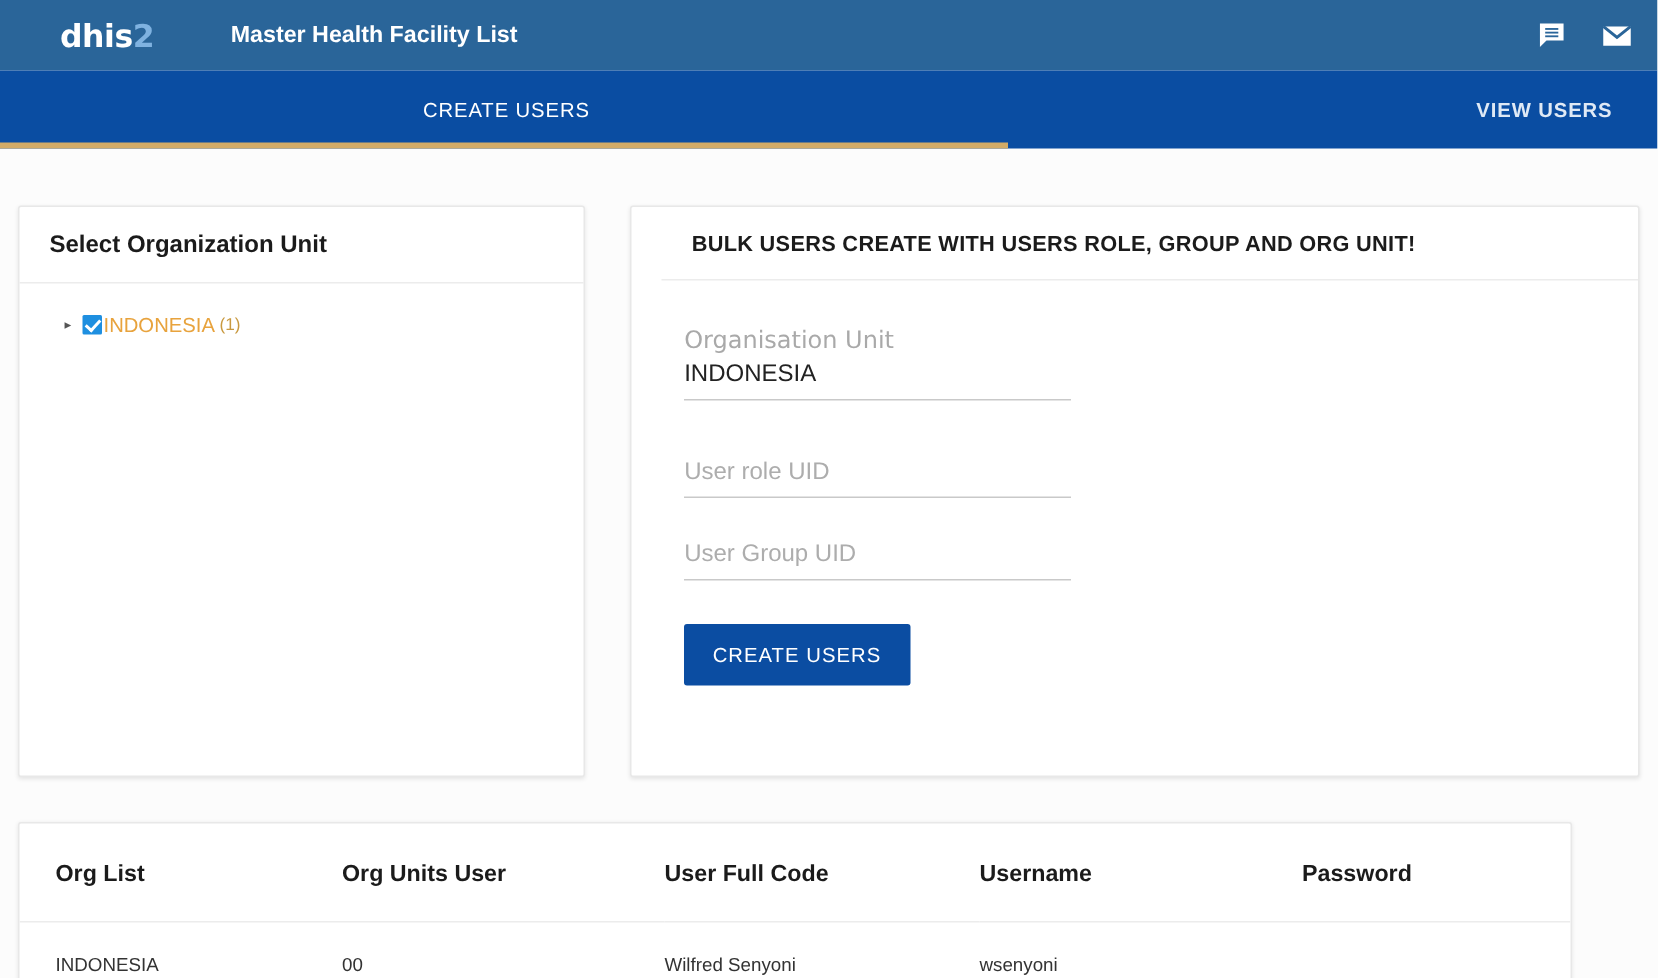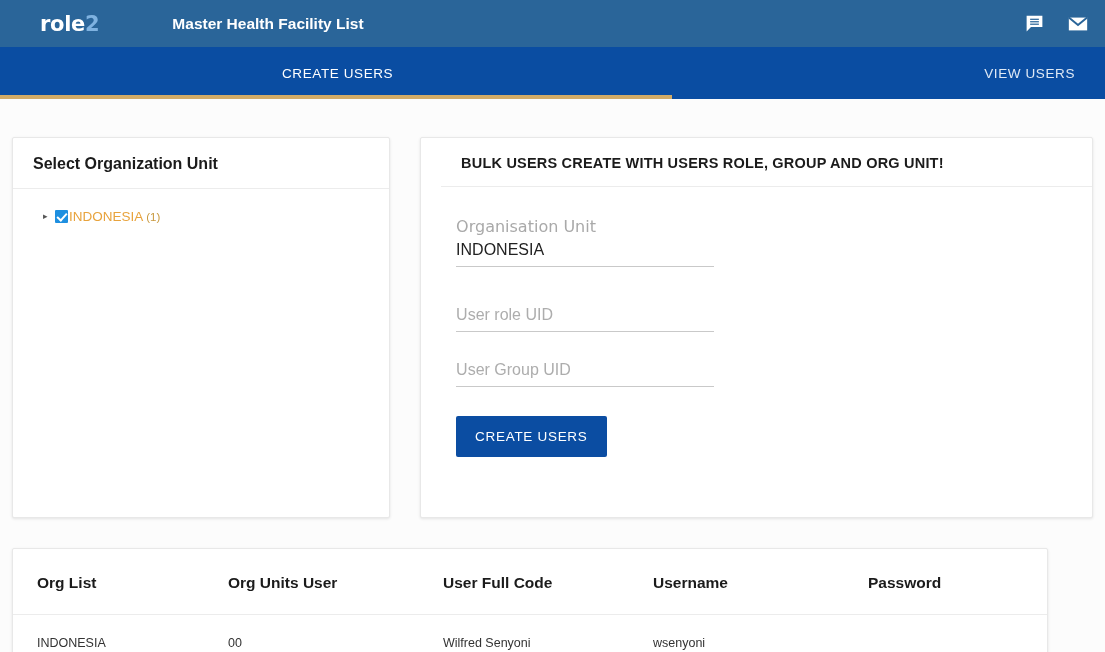--- a/index.html
+++ b/index.html
@@ -30,21 +30,21 @@
   .brand {
     margin-left: 40px;
     font-size: 21px;
     font-weight: bold;
     letter-spacing: -0.3px;
     color: #ffffff;
     font-family: "DejaVu Sans", sans-serif;
   }
   .brand .two { color: #7fb2e0; }
   .app-title {
-    margin-left: 73px;
+    margin-left: 51px;
     font-size: 15.5px;
     font-weight: bold;
     color: #ffffff;
   }
   .topbar-right {
     margin-left: auto;
     display: flex;
     align-items: center;
     height: 100%;
   }
@@ -97,21 +97,21 @@
     height: 52px;
     display: flex;
     align-items: center;
     color: #ffffff;
     font-size: 13.5px;
     letter-spacing: 0.6px;
     cursor: pointer;
     user-select: none;
   }
   .nav-tab.create { left: 282px; }
-  .nav-tab.view   { right: 30px; color: #dfe9f5; }
+  .nav-tab.view   { right: 30px; color: #dfe9f5; font-weight: bold; }
   .nav-underline {
     position: absolute;
     left: 0; bottom: 0;
     width: 672px;
     height: 4px;
     background: #d2ab67;
   }
 
   
   .page { padding: 0; position: relative; margin-top: 23px; }
@@ -244,21 +244,21 @@
   .col-2 { width: 215px; }
   .col-3 { width: 210px; }
   .col-4 { width: 215px; }
   .col-5 { width: auto; }
 </style>
 </head>
 <body>
 
 <div class="topbar">
   <div class="brand">
-    <span>role</span><span class="two">2</span>
+    <span>dhis</span><span class="two">2</span>
   </div>
   <div class="app-title">Master Health Facility List</div>
 
   <div class="topbar-right">
     <div class="hdr-icon">
       <svg width="21" height="21" viewBox="0 0 24 24" fill="currentColor">
         <path d="M3 3h18v13H8l-5 5z"></path>
         <rect x="7" y="6.5" width="10" height="1.4" fill="#2a6599"></rect>
         <rect x="7" y="9.3" width="10" height="1.4" fill="#2a6599"></rect>
         <rect x="7" y="12.1" width="10" height="1.4" fill="#2a6599"></rect>

